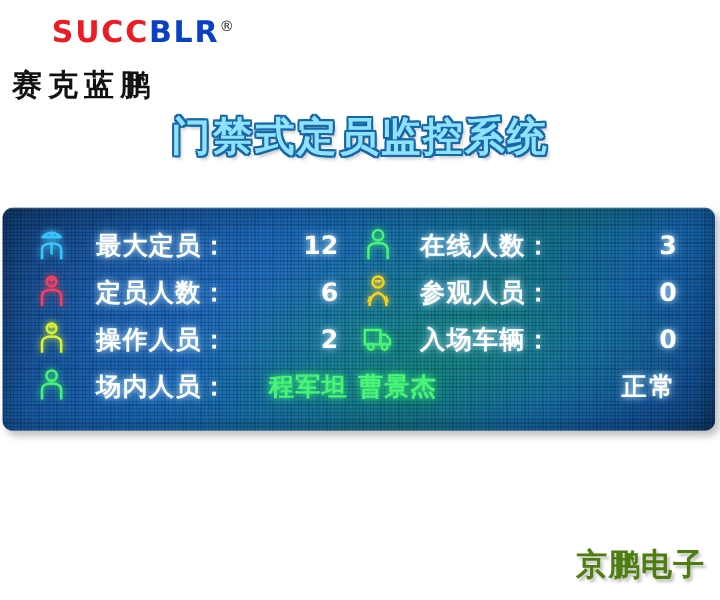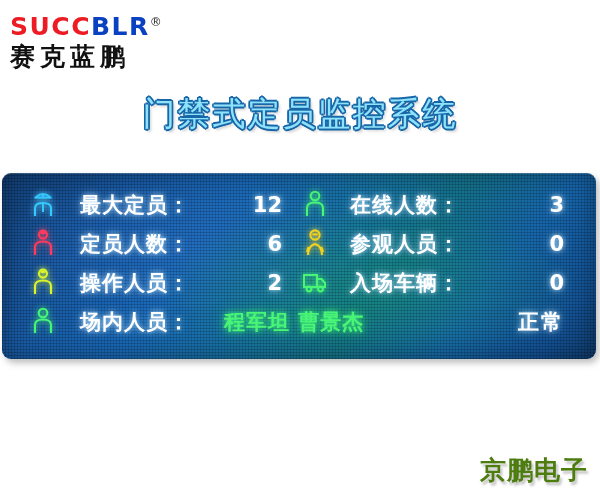--- a/index.html
+++ b/index.html
@@ -25,51 +25,52 @@
   }
   #brand-wordmark {
     font-family: "DejaVu Sans", "Liberation Sans", sans-serif;
     font-weight: 800;
     font-size: 25px;
     letter-spacing: 1.5px;
     line-height: 28px;
     white-space: nowrap;
     position: relative;
     padding-left: 2px;
+    text-align: center;
   }
   #brand-wordmark .seg-a { color: #ED1C24; }
   #brand-wordmark .seg-b { color: #0A41C2; }
   #brand-reg {
     font-size: 12px;
     vertical-align: super;
     color: #2b2b2b;
     font-weight: 500;
     letter-spacing: 0;
   }
   #brand-cn {
     font-family: "DejaVu Sans", "Liberation Sans", sans-serif;
     font-weight: 700;
     font-size: 25px;
     color: #111111;
     letter-spacing: 5px;
     line-height: 30px;
     white-space: nowrap;
     padding-left: 2px;
-    margin-top: 1px;
+    margin-top: 15px;
   }
 
   
   #page-title {
     position: absolute;
     left: 0;
     top: 92px;
     width: 600px;
     text-align: center;
     font-family: "DejaVu Sans", "Liberation Sans", sans-serif;
-    font-weight: 400;
+    font-weight: 700;
     font-size: 33px;
     letter-spacing: 2px;
     color: #8FE2FB;
     text-shadow:
       -1.4px -1.4px 0 #1767A8,
        1.4px -1.4px 0 #1767A8,
       -1.4px  1.4px 0 #1767A8,
        1.4px  1.4px 0 #1767A8,
        0 -1.6px 0 #1767A8,
        0  1.6px 0 #1767A8,

